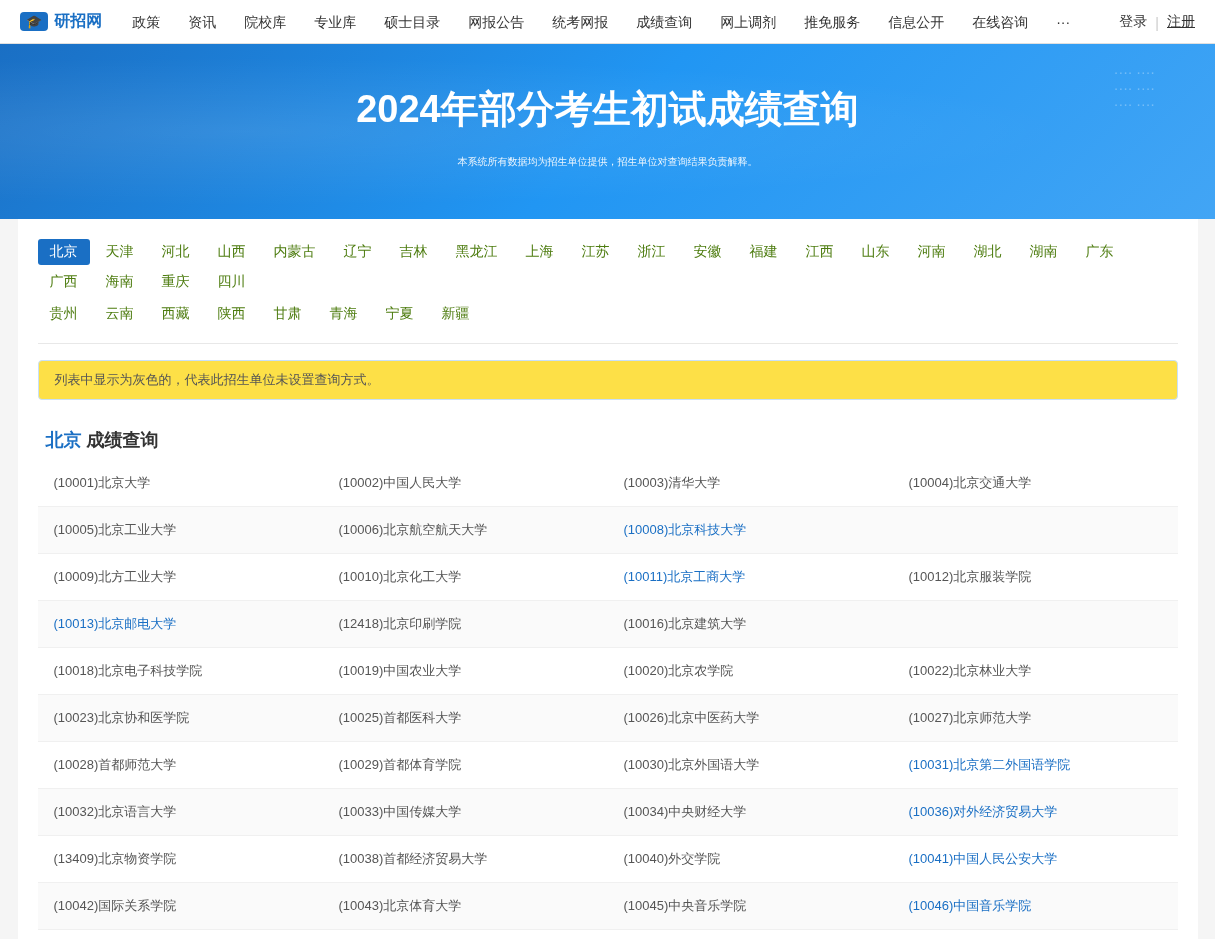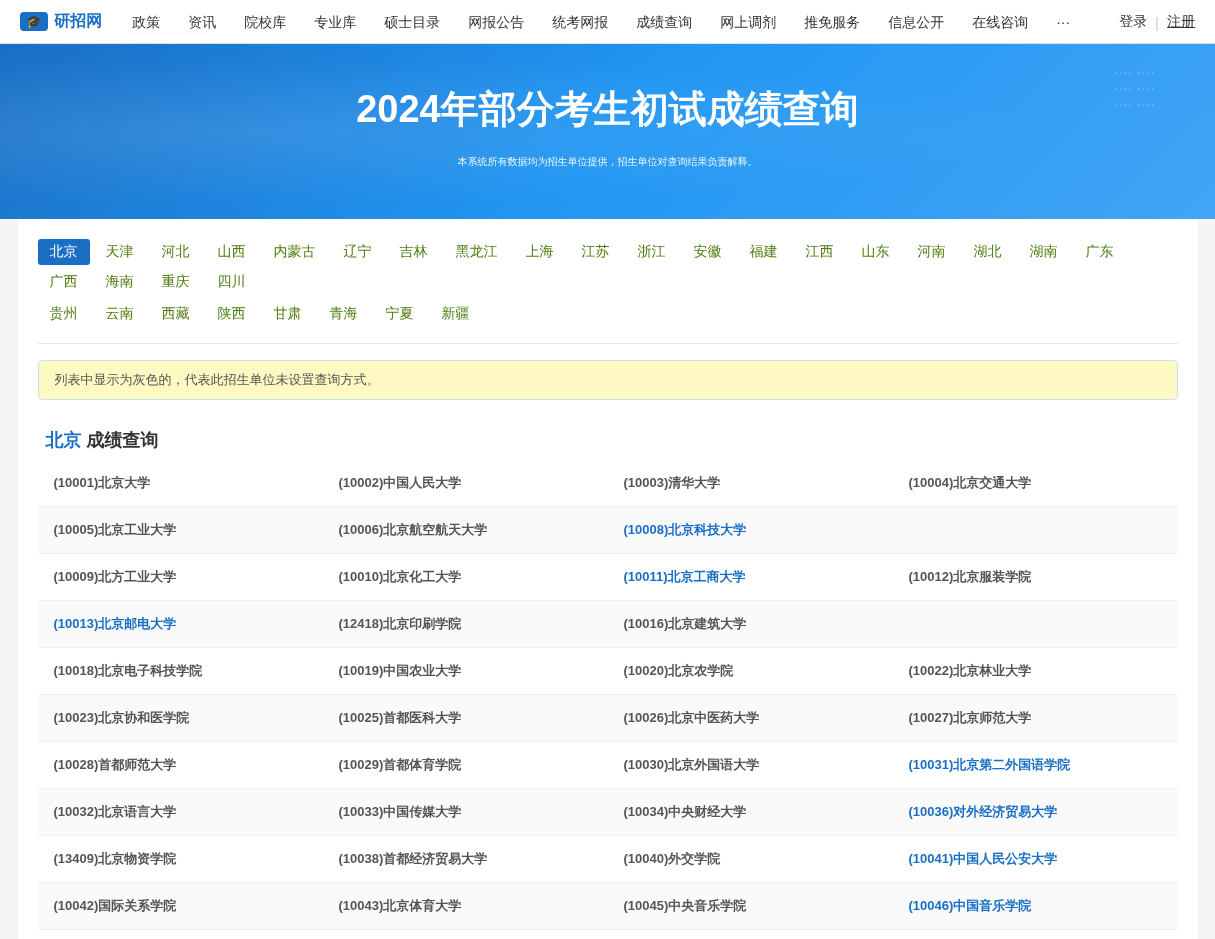--- a/index.html
+++ b/index.html
@@ -26,30 +26,30 @@
     
     .main { background: #fff; max-width: 1180px; margin: 0 auto; padding: 0 20px 40px; }
 
     
     .province-tabs { padding: 20px 0 10px; border-bottom: 1px solid #e8e8e8; }
     .tab-row { display: flex; flex-wrap: wrap; gap: 4px; margin-bottom: 6px; }
     .tab-btn { padding: 4px 12px; border-radius: 3px; cursor: pointer; font-size: 14px; color: #4d7c0f; border: none; background: transparent; }
     .tab-btn.active { background: #1a6fc4; color: #fff; border-radius: 3px; }
 
     
-    .info-box { background: #fef9c3; border: 1px solid #c8e0f8; border-radius: 4px; padding: 10px 16px; margin: 16px 0; color: #555; font-size: 13px; }
+    .info-box { background: #fde047; border: 1px solid #c8e0f8; border-radius: 4px; padding: 10px 16px; margin: 16px 0; color: #555; font-size: 13px; }
 
     
     .section-header { padding: 12px 0 8px; font-size: 18px; margin-left: 8px; }
     .section-header .region { color: #1a6fc4; font-weight: bold; }
     .section-header .label { color: #333; font-weight: bold; }
 
     
     .school-grid { width: 100%; }
-    .school-row { display: grid; grid-template-columns: repeat(4, 1fr); border-bottom: 1px solid #f0f0f0; font-weight: bold; }
+    .school-row { display: grid; grid-template-columns: repeat(4, 1fr); border-bottom: 1px solid #f0f0f0; }
     .school-row:nth-child(even) { background: #fafafa; }
     .school-cell { padding: 14px 16px; font-size: 13px; color: #555; }
     .school-cell.link { color: #1a6fc4; cursor: pointer; }
   </style>
 </head>
 <body>
 
 <nav class="nav-bar">
   <div class="nav-logo">
     <span class="nav-logo-icon">🎓</span>

